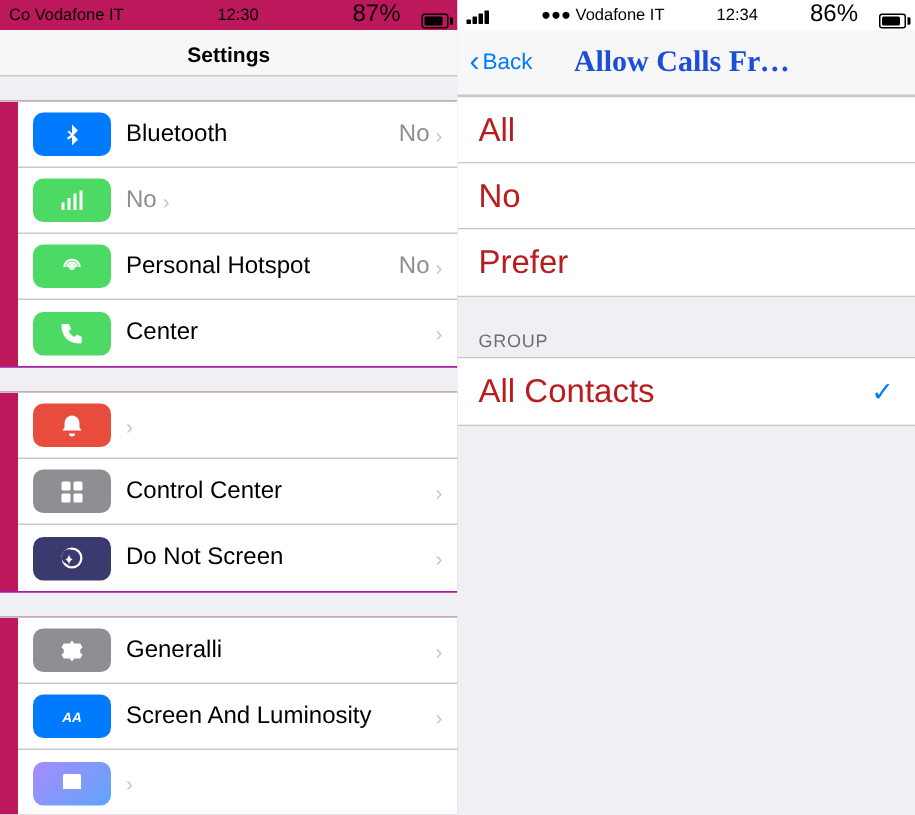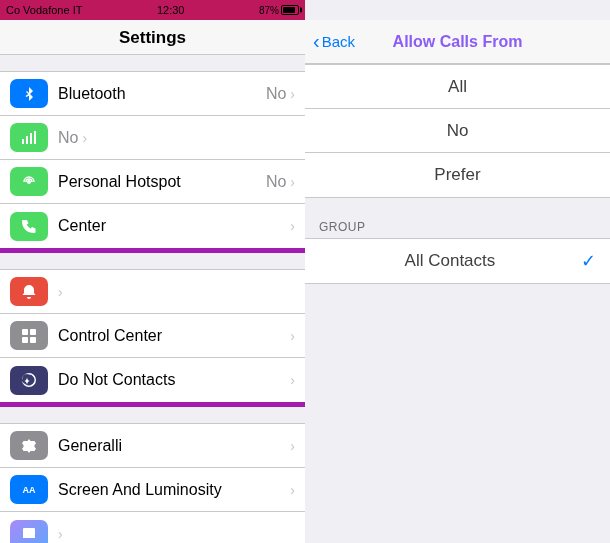--- a/index.html
+++ b/index.html
@@ -36,23 +36,23 @@
       background: #fff;
       display: flex;
       align-items: center;
       padding: 0 6px;
       font-size: 11px;
       color: #000;
       justify-content: space-between;
     }
     .battery-bar {
       display: inline-flex;
-      align-items: flex-start;
-      gap: 2px;
-      font-size: 10px;
+      align-items: flex-end;
+      gap: 14px;
+      font-size: 16px;
     }
     .battery-icon {
       width: 18px;
       height: 10px;
       border: 1.5px solid #000;
       border-radius: 2px;
       position: relative;
       display: inline-flex;
       align-items: center;
       padding: 1px;
@@ -91,57 +91,59 @@
       background: #efeff4;
       margin-top: 20px;
       overflow: hidden;
       height: calc(100% - 20px);
     }
 
     .settings-header {
       background: #f7f7f7;
       text-align: center;
       padding: 8px 0 6px;
-      font-size: 17px;
+      font-size: 14px;
       font-weight: 600;
       color: #000;
       border-bottom: 1px solid #c8c7cc;
     }
 
     .settings-group {
       margin-top: 16px;
-      background: #4c1d95;
+      background: #be185d;
       border-top: 1px solid #c8c7cc;
-      border-bottom: 5px solid #a21caf;
+      border-bottom: 1px solid #a21caf;
+      padding-left: 12px;
     }
 
     .settings-item {
       display: flex;
       align-items: center;
       padding: 0 10px;
       height: 44px;
       background: #fff;
       border-bottom: 1px solid #c8c7cc;
       position: relative;
     }
     .settings-item:last-child {
       border-bottom: none;
     }
 
     .item-icon {
-      width: 38px;
+      width: 52px;
       height: 29px;
       border-radius: 7px;
       display: flex;
       align-items: center;
       justify-content: center;
       margin-right: 10px;
       flex-shrink: 0;
       font-size: 16px;
       color: #fff;
+      font-style: italic;
     }
     .icon-blue { background: #007aff; }
     .icon-green-cellular { background: #4cd964; }
     .icon-green-hotspot { background: #4cd964; }
     .icon-phone { background: #4cd964; }
     .icon-red { background: #e74c3c; }
     .icon-gray { background: #8e8e93; }
     .icon-gear { background: #8e8e93; }
     .icon-aa { background: #007aff; }
 
@@ -186,27 +188,28 @@
     }
     .nav-back-chevron {
       font-size: 20px;
       color: #007aff;
       margin-right: 2px;
     }
     .nav-title {
       position: absolute;
       left: 50%;
       transform: translateX(-50%);
-      font-size: 16px;
+      font-size: 20px;
       font-weight: 600;
-      color: #8b5cf6;
+      color: #1d4ed8;
       white-space: nowrap;
       overflow: hidden;
       max-width: 150px;
       text-overflow: ellipsis;
+      font-family: Liberation Serif, serif;
     }
 
     .options-group {
       margin-top: 0;
       background: #fff;
       border-top: 1px solid #c8c7cc;
       border-bottom: 1px solid #c8c7cc;
     }
 
     .option-item {
@@ -215,23 +218,22 @@
       padding: 0 14px;
       height: 44px;
       background: #fff;
       border-bottom: 1px solid #c8c7cc;
     }
     .option-item:last-child {
       border-bottom: none;
     }
     .option-label {
       flex: 1;
-      font-size: 17px;
-      color: #404040;
-      text-align: center;
+      font-size: 22px;
+      color: #b91c1c;
     }
     .option-check {
       font-size: 18px;
       color: #007aff;
     }
 
     .section-header {
       padding: 6px 14px 4px;
       font-size: 12px;
       color: #6d6d72;
@@ -251,20 +253,36 @@
   <div class="status-bar-left">
     <span>Co Vodafone IT</span>
     <span>12:30</span>
     <div class="battery-bar">
       <span>87%</span>
       <div class="battery-icon">
         <div class="battery-fill" style="width:87%;"></div>
       </div>
     </div>
   </div>
+  <div class="status-bar-right">
+    <div class="signal-bars">
+      <div class="signal-bar" style="height:3px;"></div>
+      <div class="signal-bar" style="height:5px;"></div>
+      <div class="signal-bar" style="height:7px;"></div>
+      <div class="signal-bar" style="height:9px;"></div>
+    </div>
+    <span>●●● Vodafone IT</span>
+    <span>12:34</span>
+    <div class="battery-bar">
+      <span>86%</span>
+      <div class="battery-icon">
+        <div class="battery-fill" style="width:86%;"></div>
+      </div>
+    </div>
+  </div>
 </div>
 
 <div class="left-panel">
   <div class="settings-header">Settings</div>
 
   <div class="settings-group">
     <div class="settings-item">
       <div class="item-icon icon-blue">
         <svg width="16" height="16" viewBox="0 0 16 16" fill="white">
             <path d="M8 1l4 4-3 3 3 3-4 4V9.5L5.5 11l-1-1L8 7.5V8.5L5 6l1-1L8 7V1z"></path>
@@ -330,21 +348,21 @@
       <span class="item-label">Control Center</span>
       <span class="chevron">›</span>
     </div>
     <div class="settings-item">
       <div class="item-icon" style="background:#3a3a6e;">
         <svg width="16" height="16" viewBox="0 0 16 16" fill="white">
             <path d="M8 1a7 7 0 100 14A7 7 0 008 1zm0 1.5a5.5 5.5 0 11-3.9 9.4A5 5 0 018 2.5z"></path>
             <path d="M6 5c0 2.2-1.3 4-3 4 1.7 0 3 1.8 3 4 0-2.2 1.3-4 3-4-1.7 0-3-1.8-3-4z"></path>
           </svg>
       </div>
-      <span class="item-label">Do Not Contacts</span>
+      <span class="item-label">Do Not Screen</span>
       <span class="chevron">›</span>
     </div>
   </div>
 
   <div class="settings-group">
     <div class="settings-item">
       <div class="item-icon icon-gear">
         <svg width="16" height="16" viewBox="0 0 16 16" fill="white">
             <path d="M8 5a3 3 0 100 6 3 3 0 000-6zm0 1.5a1.5 1.5 0 110 3 1.5 1.5 0 010-3z"></path>
             <path d="M8 1L6.5 3H2.5L1 5.5 2.5 7v2L1 10.5 2.5 13h4L8 15l1.5-2h4l1.5-2.5L13.5 9V7l1.5-1.5L13.5 3h-4L8 1z" fill-rule="evenodd"></path>

